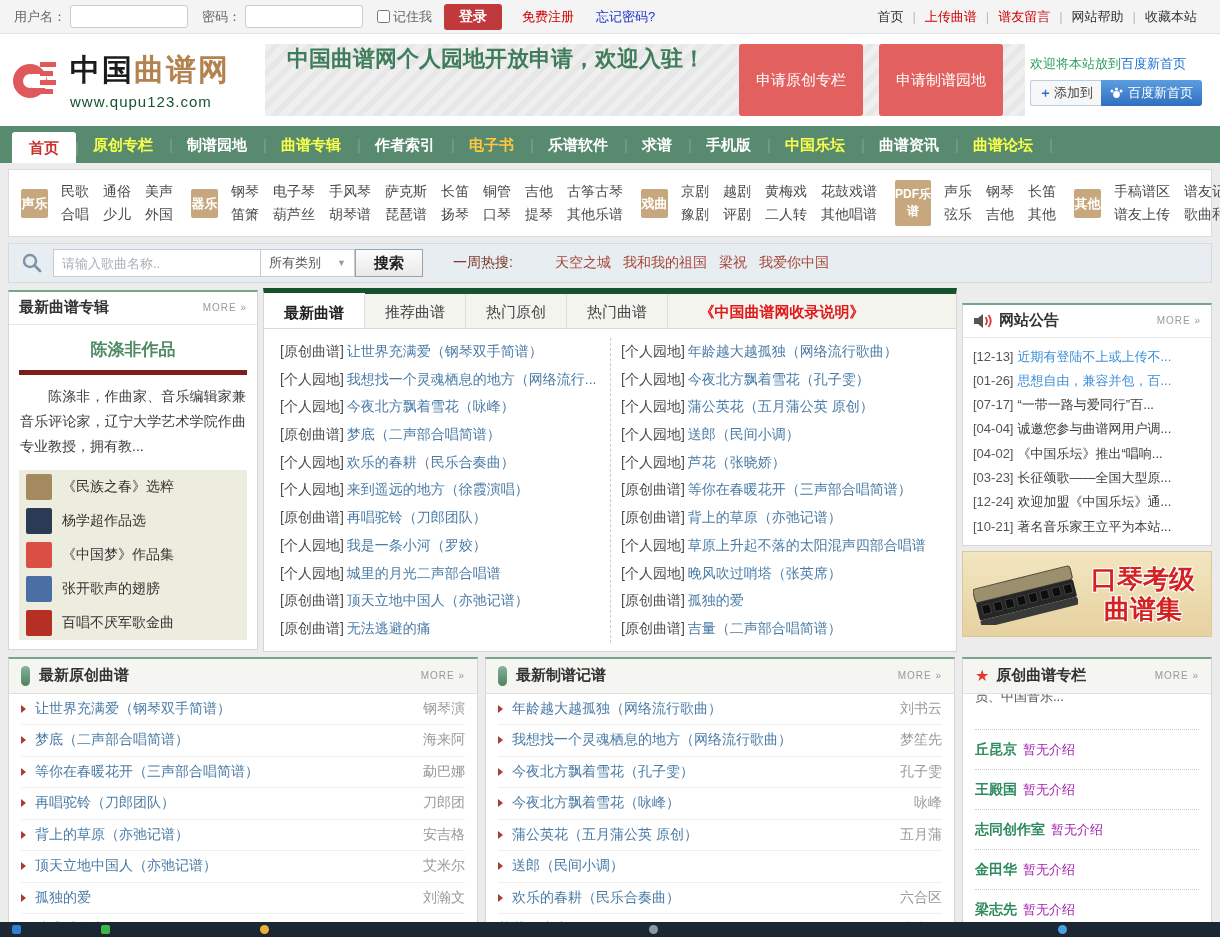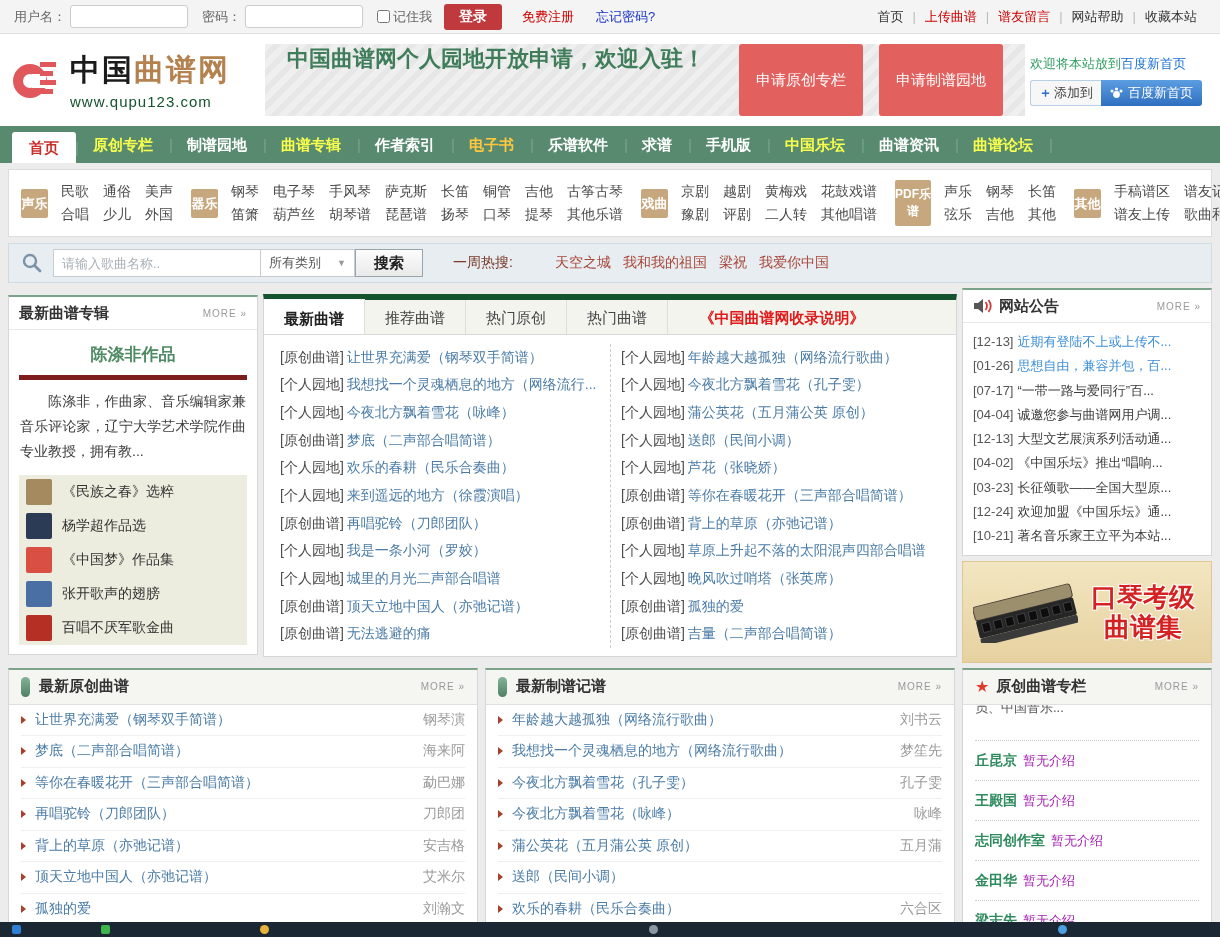--- a/index.html
+++ b/index.html
@@ -101,21 +101,21 @@
   .songcol a { color:#4a7ba6; }
 
   
   .rightcol { width:250px; flex:0 0 auto; }
   .p-notice { width:250px; }
   .notice-list { padding:7px 10px 6px; }
   .notice-list li { line-height:24.3px; height:24.3px; font-size:13px; white-space:nowrap; overflow:hidden; }
   .notice-list .dt { color:#555; margin-right:4px; }
   .notice-list a { color:#3c3c3c; }
   .notice-list a.blu { color:#3d8fd8; }
-  .ad { margin-top:5px; height:102px; border:1px solid #ddc795; background:linear-gradient(#f2e6c0,#e6d1a0); display:flex; align-items:center; padding:0 10px; cursor:pointer; }
+  .ad { margin-top:5px; height:86px; border:1px solid #ddc795; background:linear-gradient(#f2e6c0,#e6d1a0); display:flex; align-items:center; padding:0 10px; cursor:pointer; }
   .ad-text { margin-left:auto; text-align:center; font-size:26px; line-height:30px; font-weight:bold; color:#d42222; text-shadow:1px 1px 0 #fff,-1px -1px 0 #fff,1px -1px 0 #fff,-1px 1px 0 #fff; padding-right:6px; }
 
   
   .row2 { margin:5px 8px 0; display:flex; gap:7px; align-items:flex-start; }
   .p-list { width:470px; }
   .p-col { width:250px; }
   .ph2 { height:35px; background:#f5f5f1; border-bottom:1px solid #e0e0e0; display:flex; align-items:center; padding:0 12px; }
   .ph2 .t { font-size:15px; font-weight:bold; color:#333; }
   .ph2 .more { margin-left:auto; font-size:10px; color:#999; letter-spacing:1px; }
   .pill { width:9px; height:20px; border-radius:5px; background:linear-gradient(#86b298,#4e8164); margin-right:9px; }
@@ -443,21 +443,20 @@
             </svg>
           <span class="t">网站公告</span>
           <a class="more">MORE »</a>
         </div>
         <ul class="notice-list">
 
         <li><span class="dt">[12-13]</span><a class="blu">近期有登陆不上或上传不...</a></li>
             <li><span class="dt">[01-26]</span><a class="blu">思想自由，兼容并包，百...</a></li>
             <li><span class="dt">[07-17]</span><a>“一带一路与爱同行”百...</a></li>
             <li><span class="dt">[04-04]</span><a>诚邀您参与曲谱网用户调...</a></li>
-            <li><span class="dt">[12-13]</span><a>大型文艺展演系列活动通...</a></li>
             <li><span class="dt">[04-02]</span><a>《中国乐坛》推出“唱响...</a></li>
             <li><span class="dt">[03-23]</span><a>长征颂歌——全国大型原...</a></li>
             <li><span class="dt">[12-24]</span><a>欢迎加盟《中国乐坛》通...</a></li>
             <li><span class="dt">[10-21]</span><a>著名音乐家王立平为本站...</a></li>
           </ul>
       </div>
       <div class="ad">
         <svg width="105" height="62" viewBox="0 0 105 62">
           <g transform="rotate(-14 52 31)">
             <rect x="2" y="14" width="100" height="14" rx="3" fill="#9c8f6e" stroke="#4a4336" stroke-width="1"></rect>

